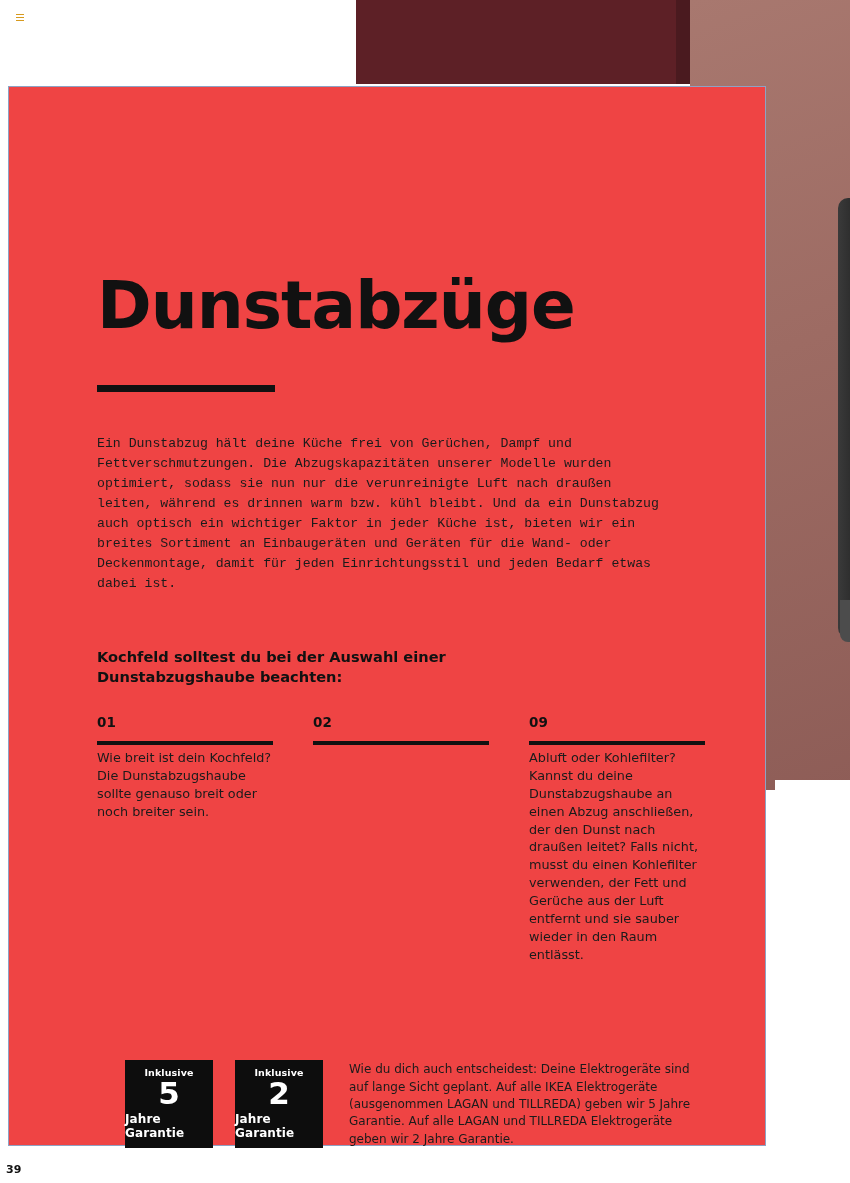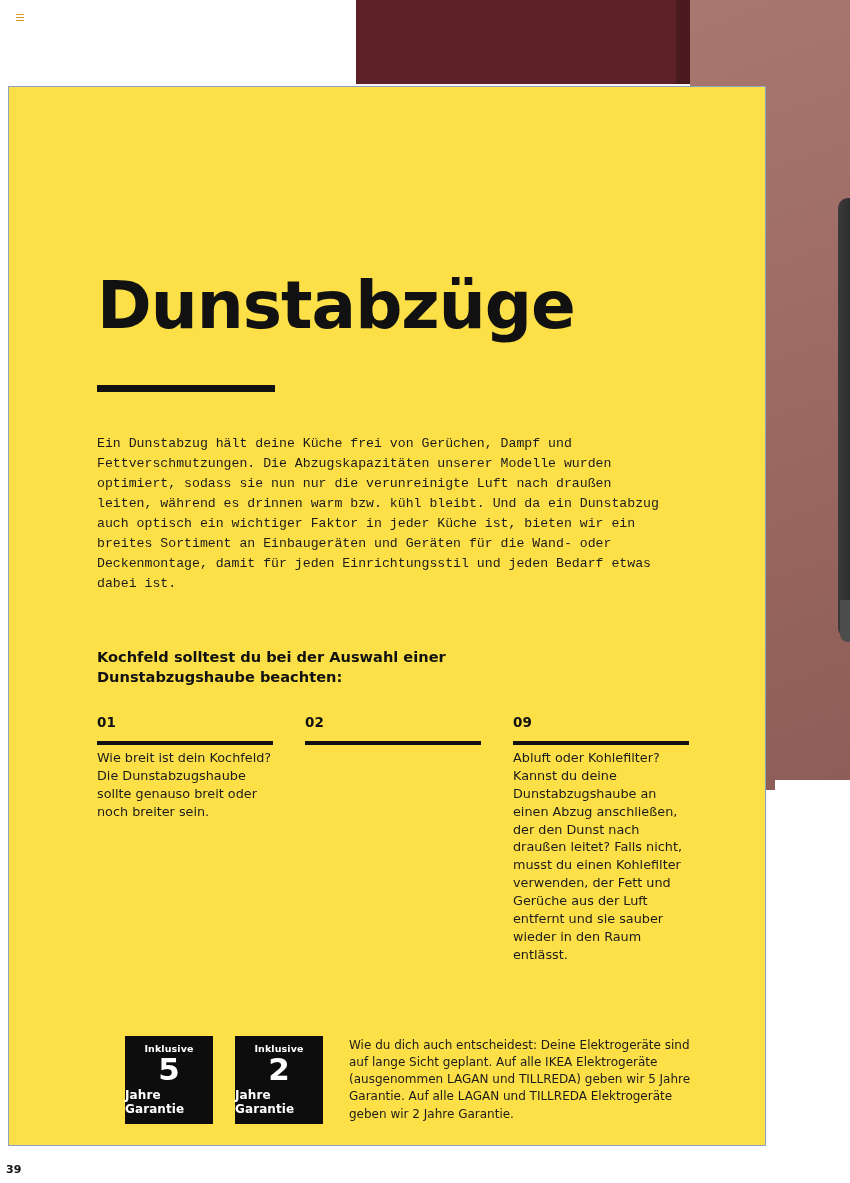--- a/index.html
+++ b/index.html
@@ -91,21 +91,21 @@
     margin: 1px 0;
   }
 
   
   #page-card {
     position: absolute;
     left: 8px;
     top: 86px;
     width: 758px;
     height: 1060px;
-    background: #fde047;
+    background: #ef4444;
     border: 1px solid #8ea2c4;
     box-sizing: border-box;
   }
 
   .page-inner {
     position: absolute;
     left: 88px;
     top: 0;
     width: 600px;
   }
@@ -142,21 +142,21 @@
     width: 400px;
     font-size: 14.6px;
     font-weight: bold;
     line-height: 1.42;
     color: #111111;
   }
 
   #advice-columns {
     margin-top: 26px;
     display: flex;
-    gap: 32px;
+    gap: 40px;
   }
   .advice-col {
     width: 176px;
   }
   .advice-num {
     font-size: 13.5px;
     font-weight: bold;
     color: #111111;
     letter-spacing: 0.2px;
   }
@@ -168,23 +168,23 @@
   }
   .advice-text {
     margin-top: 4px;
     font-size: 12.8px;
     line-height: 1.40;
     color: #1b1b1b;
   }
 
   
   #guarantee-row {
-    margin-top: 72px;
+    margin-top: 96px;
     display: flex;
-    align-items: center;
+    align-items: flex-end;
     padding-left: 28px;
   }
   .badge {
     width: 88px;
     height: 88px;
     background: #0d0d0d;
     color: #ffffff;
     margin-right: 22px;
     display: flex;
     flex-direction: column;

